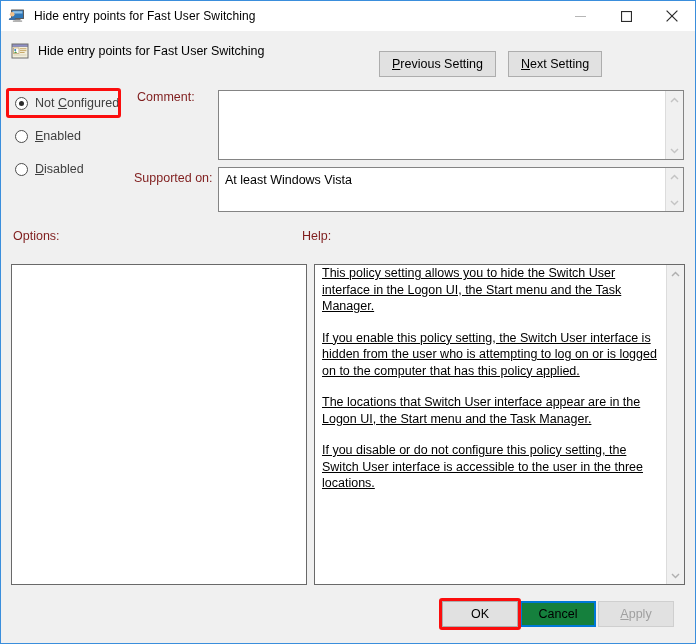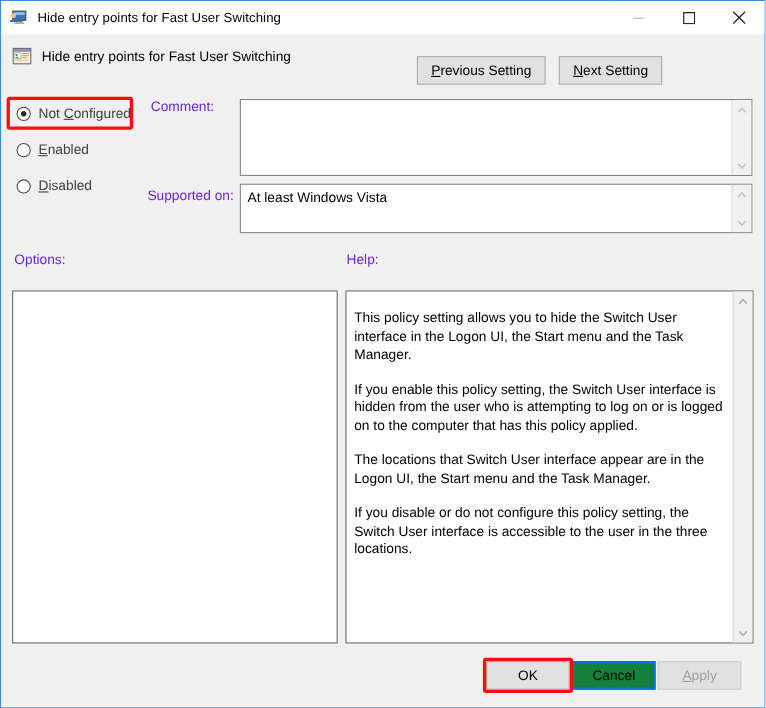--- a/index.html
+++ b/index.html
@@ -158,21 +158,21 @@
   }
   #hl-ok {
     left: 438px; top: 597px;
     width: 82px; height: 32px;
   }
 
   
   .field-label {
     position: absolute;
     font-size: 12.5px;
-    color: #6d28d9;
+    color: #7f1d1d;
   }
   #comment-label { left: 136px; top: 89px; }
   #supported-label { left: 133px; top: 170px; }
 
   .textbox {
     position: absolute;
     box-sizing: border-box;
     background: #ffffff;
     border: 1px solid #848484;
     display: flex;
@@ -205,45 +205,46 @@
   }
   .tb-scroll .arr {
     height: 17px;
     display: flex;
     align-items: center;
     justify-content: center;
   }
 
   
   #options-label { left: 12px; top: 228px; }
-  #help-label { left: 314px; top: 228px; }
+  #help-label { left: 301px; top: 228px; }
 
   
   .panel {
     position: absolute;
     box-sizing: border-box;
     background: #ffffff;
     border: 1px solid #696969;
     display: flex;
   }
   #options-panel {
     left: 10px; top: 263px;
     width: 296px; height: 321px;
   }
   #help-panel {
     left: 313px; top: 263px;
     width: 371px; height: 321px;
   }
   .help-text {
     flex: 1;
-    padding: 16px 8px 6px 7px;
+    padding: 0 8px 6px 7px;
     font-size: 12.5px;
     color: #000000;
     line-height: 16.5px;
     overflow: hidden;
+    text-decoration: underline;
   }
   .help-text p { margin: 0 0 15px 0; }
   .help-text p:last-child { margin-bottom: 0; }
 
   
   .bottom-buttons {
     position: absolute;
     left: 441px;
     top: 600px;
     display: flex;

